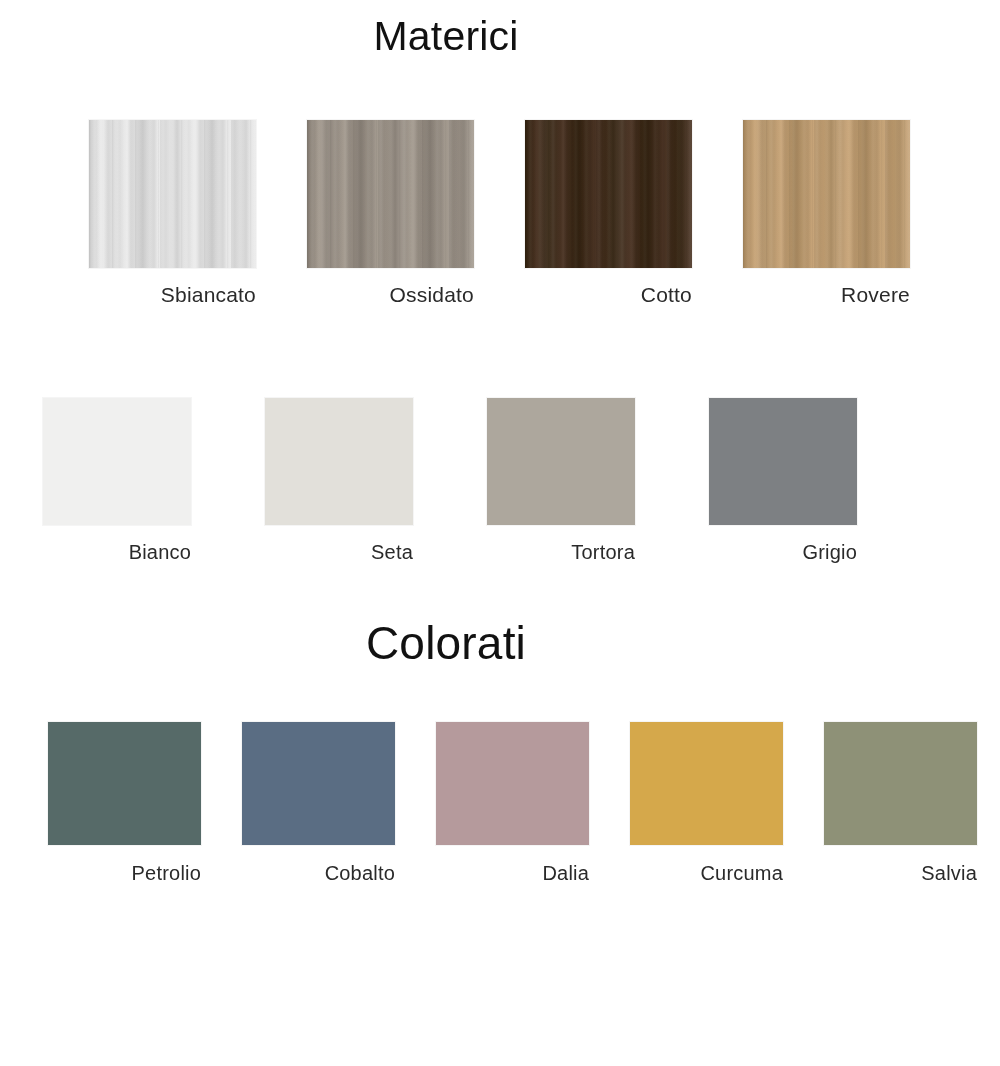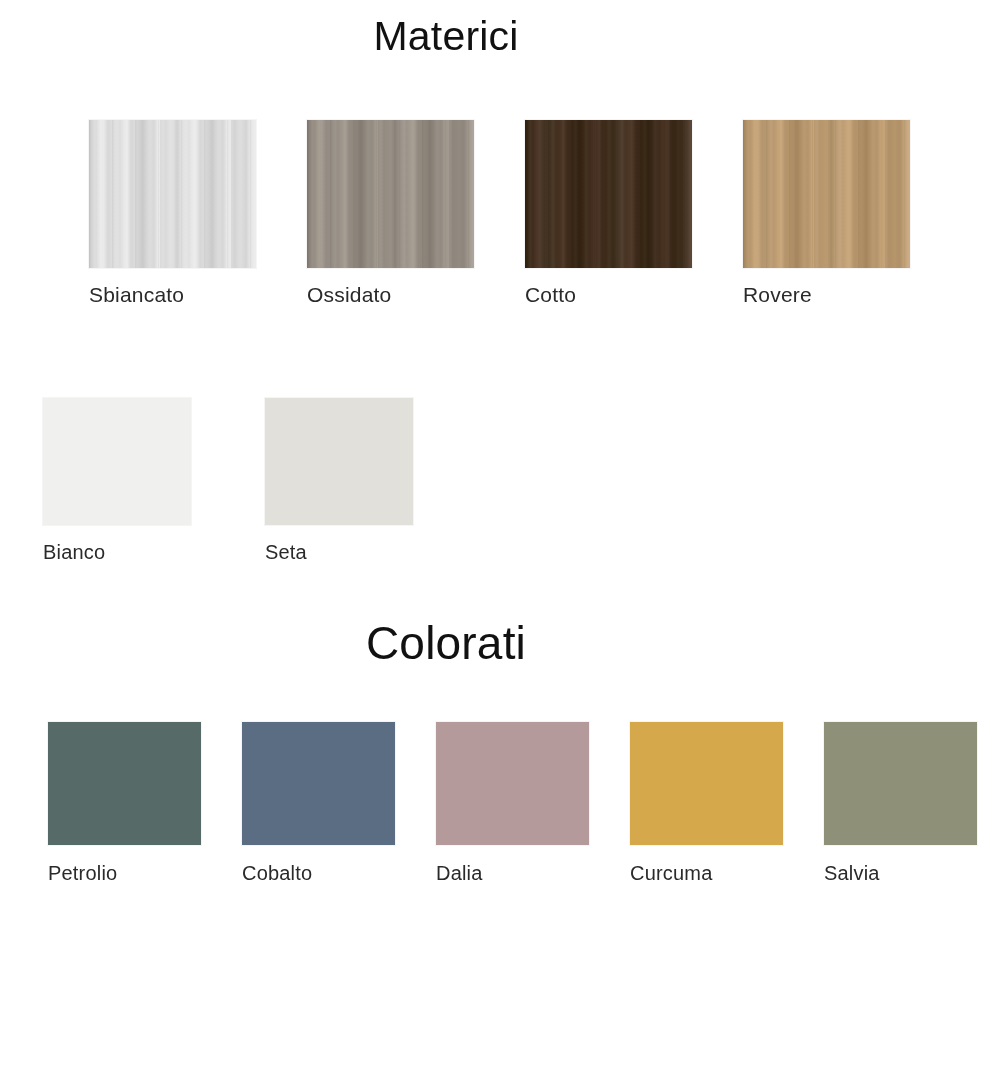--- a/index.html
+++ b/index.html
@@ -33,21 +33,21 @@
   #sec-colorati .section-title { font-size: 46px; line-height: 1; padding-top: 0px; }
 
   
   .swatch-row {
     display: flex;
     align-items: flex-start;
   }
   .swatch-item {
     display: flex;
     flex-direction: column;
-    align-items: flex-start;
+    align-items: flex-end;
   }
   .swatch-chip {
     display: block;
     box-shadow: 0 0 0 1px rgba(0,0,0,0.04);
   }
   .swatch-label {
     font-size: 20px;
     line-height: 1;
     color: #2a2a2a;
     font-weight: 400;
@@ -178,22 +178,30 @@
       <div class="swatch-item">
         <span class="swatch-chip" style="background-color: rgb(240, 240, 239);"></span>
         <span class="swatch-label">Bianco</span>
       </div>
 
       <div class="swatch-item">
         <span class="swatch-chip" style="background-color: rgb(226, 224, 218);"></span>
         <span class="swatch-label">Seta</span>
       </div>
 
-
-
+      <div class="swatch-item">
+        <span class="swatch-chip" style="background-color: rgb(173, 167, 157);"></span>
+        <span class="swatch-label">Tortora</span>
+      </div>
+
+
+      <div class="swatch-item">
+        <span class="swatch-chip" style="background-color: rgb(125, 128, 131);"></span>
+        <span class="swatch-label">Grigio</span>
+      </div>
 
     </div>
   </section>
 
   <section id="sec-colorati">
     <h2 class="section-title">Colorati</h2>
 
     <div class="swatch-row" id="row-colorati">
 
       <div class="swatch-item">

